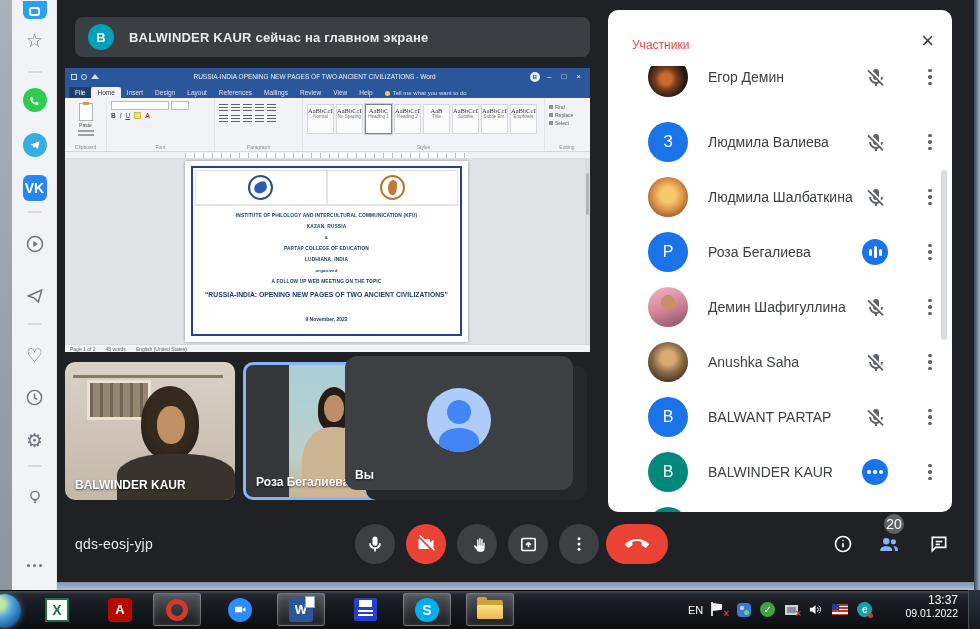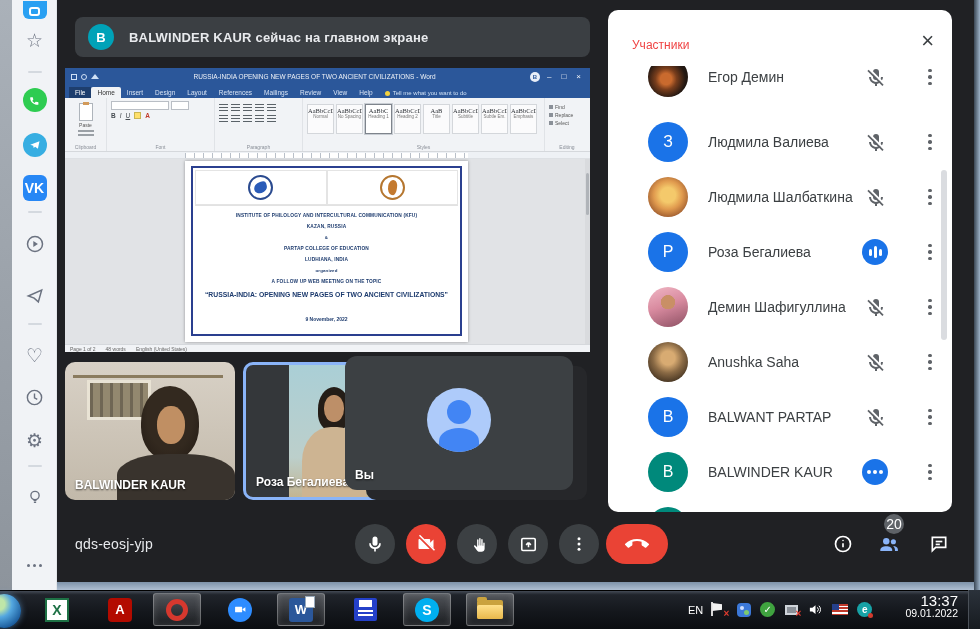--- a/index.html
+++ b/index.html
@@ -169,21 +169,21 @@
   .tblue{width:14px;height:14px;border-radius:4px;background:#3b78d8;position:relative}
   .tblue:before{content:"";position:absolute;left:3px;top:3px;width:4px;height:4px;border-radius:50%;background:#cfe0ff}
   .tblue:after{content:"";position:absolute;right:2px;bottom:2px;width:5px;height:5px;border-radius:50%;background:#7ec96f}
   .tgreen{width:15px;height:15px;border-radius:50%;background:#3fa33f;color:#fff;font-size:10px;display:flex;align-items:center;justify-content:center}
   .tdev{width:13px;height:10px;border:2px solid #cfd4da;background:#8a9098;position:relative}
   .usflag{width:16px;height:11px;background:repeating-linear-gradient(#c0392b 0 1.6px,#fff 1.6px 3.2px);position:relative}
   .usflag:before{content:"";position:absolute;left:0;top:0;width:7px;height:6px;background:#26408b}
   .teal-e{width:15px;height:15px;border-radius:50%;background:#17a2a6;color:#fff;font-size:10px;font-weight:700;display:flex;align-items:center;justify-content:center;position:relative}
   .teal-e:after{content:"";position:absolute;right:-1px;bottom:-1px;width:5px;height:5px;border-radius:50%;background:#d23b2e}
   #clock{position:absolute;right:22px;top:594px;text-align:right;color:#fff}
-  #clock .t{font-size:15px;line-height:13px}
+  #clock .t{font-size:12px;line-height:13px}
   #clock .d{font-size:10.5px;line-height:13px}
   #showdesk{position:absolute;right:0;top:590px;width:12px;height:39px;border-left:1px solid #4a5058;background:linear-gradient(180deg,#2b323b,#171b20)}
 </style>
 </head>
 <body>
 
 <div id="word" class="abs">
   <div id="wtitle">
     <div class="qat">
         <i class="qi1"></i>

